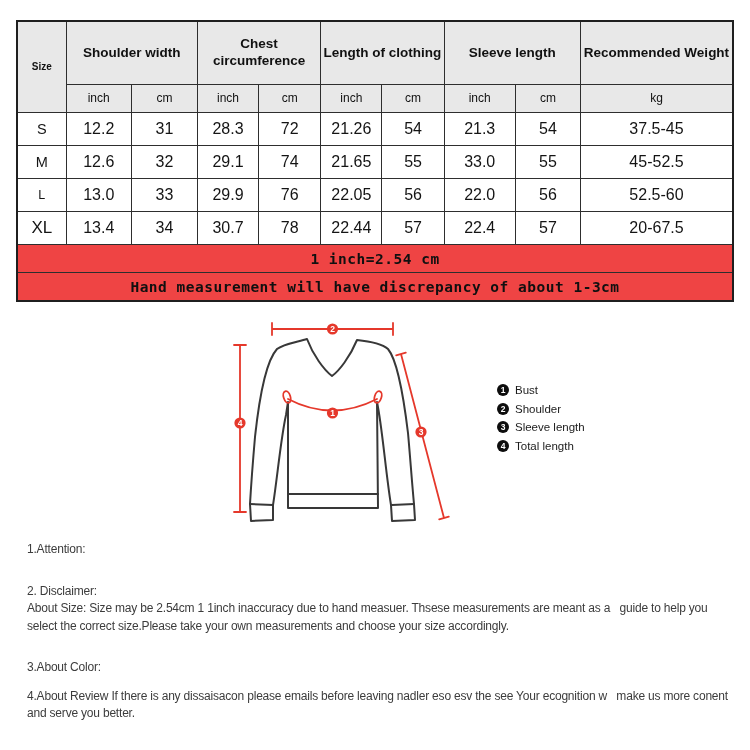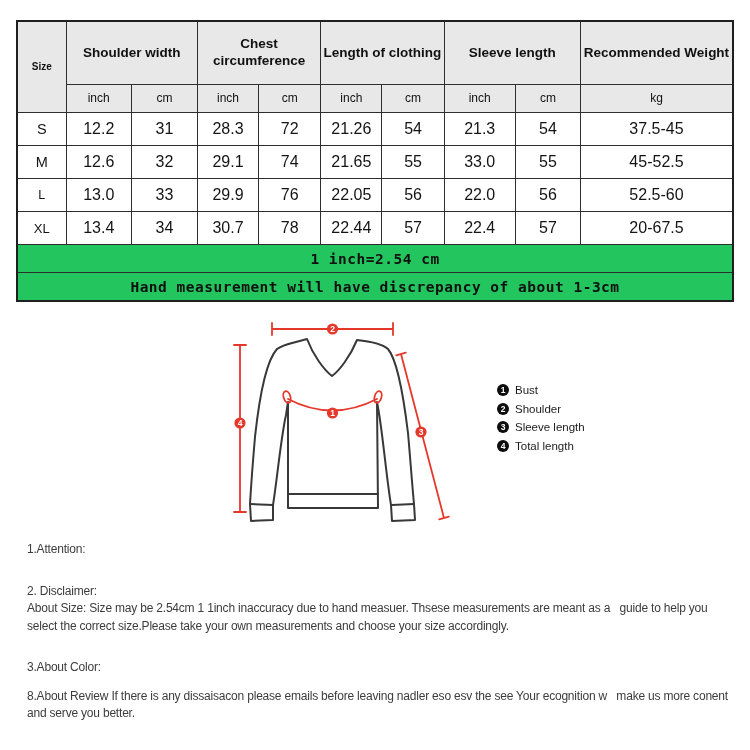--- a/index.html
+++ b/index.html
@@ -12,22 +12,22 @@
   table.size-chart th,table.size-chart td{border:1px solid #2e2e2e;text-align:center;
         vertical-align:middle;padding:0;overflow:hidden;}
   thead th{background:#e8e8e8;font-weight:bold;font-size:13.5px;color:#111;line-height:1.25;}
   thead tr.grp th{height:62px;}
   thead tr.sub th{height:27px;font-weight:normal;font-size:12px;}
   th.size-head{font-size:10px;}
   tbody td{height:32px;font-size:16px;color:#141414;background:#fff;}
   tbody tr:nth-child(1) td:first-child,
   tbody tr:nth-child(2) td:first-child{font-size:14.5px;}
   tbody tr:nth-child(3) td:first-child{font-size:12.5px;}
-  tbody tr:nth-child(4) td:first-child{font-size:13px;margin-left:28px;}
-  tr.note td{height:27px;background:#22c55e;font-family:"DejaVu Sans Mono",monospace;
+  tbody tr:nth-child(4) td:first-child{font-size:17px;margin-left:28px;}
+  tr.note td{height:27px;background:#ef4444;font-family:"DejaVu Sans Mono",monospace;
         font-weight:bold;font-size:11px;letter-spacing:.5px;color:#101010;}
 
   
   .diagram-svg{position:absolute;left:180px;top:305px;width:440px;height:225px;}
   .legend{position:absolute;left:497px;top:381px;}
   .legend-item{display:flex;align-items:center;height:18.5px;}
   .legend-bullet{display:inline-block;width:12px;height:12px;border-radius:50%;
         background:#0d0d0d;color:#fff;font-size:8.5px;font-weight:bold;line-height:12px;
         text-align:center;margin-right:6px;flex:0 0 12px;}
   .legend-label{font-size:11.5px;color:#1c1c1c;}
@@ -200,17 +200,17 @@
     </div>
     <div class="note-section">
       <div class="note-title">2. Disclaimer:</div>
       <div class="note-body">About Size: Size may be 2.54cm 1 1inch inaccuracy due to hand measuer. Thsese measurements are meant as a   guide to help you select the correct size.Please take your own measurements and choose your size accordingly.</div>
     </div>
     <div class="note-section">
       <div class="note-title">3.About Color:</div>
     </div>
     <div class="note-section">
 
-      <div class="note-body">8.About Review If there is any dissaisacon please emails before leaving nadler eso esv the see Your ecognition w   make us more conent and serve you better.</div>
+      <div class="note-body">4.About Review If there is any dissaisacon please emails before leaving nadler eso esv the see Your ecognition w   make us more conent and serve you better.</div>
     </div>
   </div>
 
 </div>
 
 </body></html>

